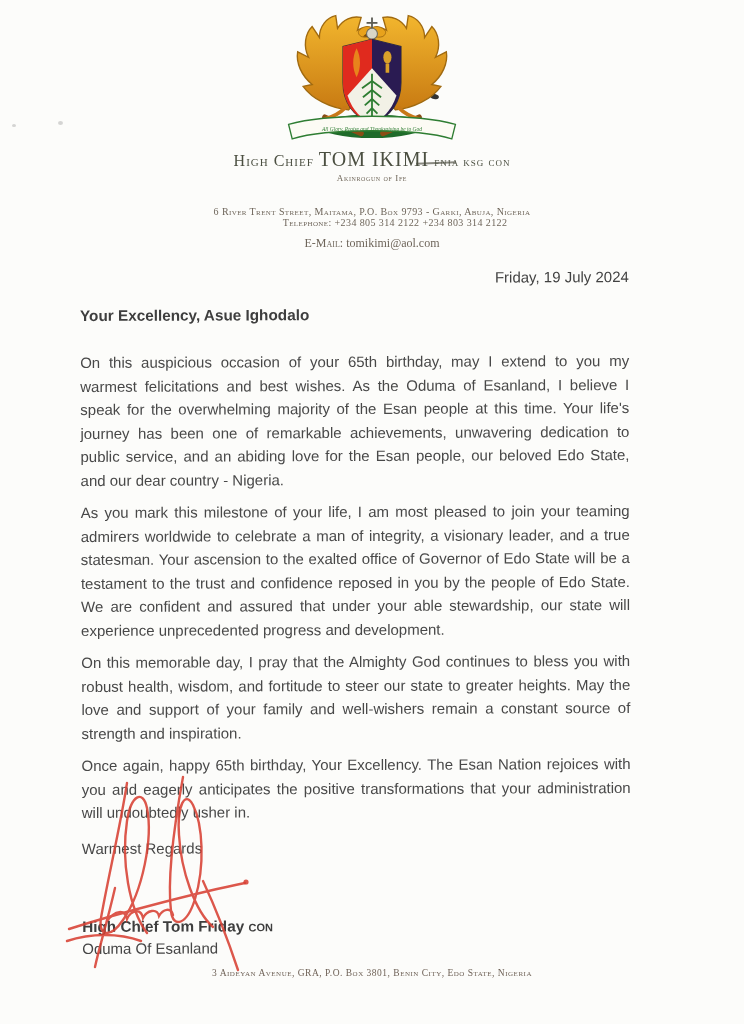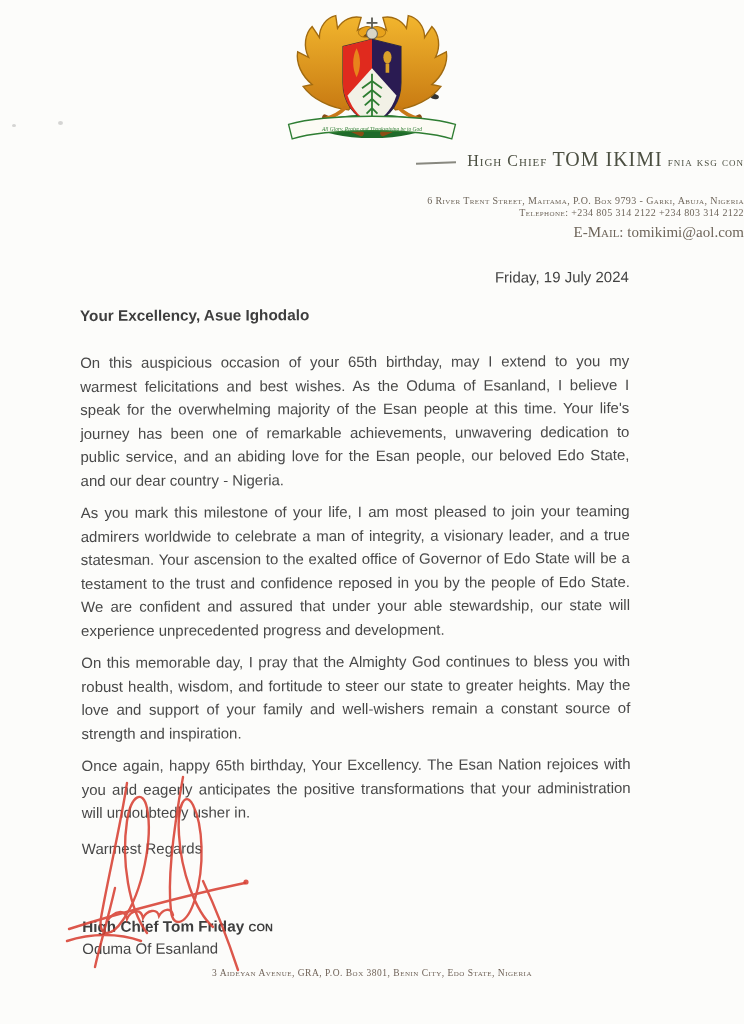--- a/index.html
+++ b/index.html
@@ -11,28 +11,28 @@
     font-family:"Liberation Sans",sans-serif;
     color:#474747;
   }
   
   .speck{position:absolute;background:#8a8a8a;border-radius:50%;opacity:.35;}
   .ink-dot{position:absolute;width:9px;height:5px;background:#1c1c1c;border-radius:50%;transform:rotate(14deg);opacity:.9;}
   .strike{position:absolute;height:1.5px;background:#6a6a60;opacity:.8;transform:rotate(-2deg);}
   
   .crest{position:absolute;top:12px;left:50%;transform:translateX(-50%);}
   
-  .letterhead{position:absolute;top:148px;left:0;width:100%;text-align:right;font-family:"Liberation Serif",serif;}
+  .letterhead{position:absolute;top:148px;left:0;width:100%;text-align:center;font-family:"Liberation Serif",serif;}
   .lh-name{font-variant:small-caps;color:#4b4f41;letter-spacing:1px;line-height:22px;}
   .lh-name .prefix{font-size:16px;}
   .lh-name .main{font-size:20px;}
   .lh-name .honors{font-size:12.5px;position:relative;}
   .lh-sub{font-variant:small-caps;font-size:9px;line-height:10.5px;color:#70675a;letter-spacing:.6px;}
   .lh-addr{font-variant:small-caps;font-size:10px;line-height:11.5px;color:#6e655a;letter-spacing:.4px;margin-top:22px;}
-  .lh-mail{font-size:15px;line-height:11px;color:#6e655a;margin-top:9px;}
+  .lh-mail{font-size:12px;line-height:11px;color:#6e655a;margin-top:9px;}
   .lh-mail .lbl{font-variant:small-caps;}
   .lh-web{font-size:9.5px;line-height:11px;color:#6e655a;}
   
   .content{position:absolute;top:250px;left:81px;width:549px;transform:rotate(-0.2deg);}
   .date{text-align:right;font-size:15px;line-height:23px;margin-top:16px;color:#424242;}
   .salutation{font-weight:bold;font-size:15.3px;line-height:23px;margin-top:14px;color:#3e3e3e;}
   .content p{margin:0 0 9px 0;font-size:15px;line-height:23.5px;text-align:justify;color:#484848;}
   .content p:first-of-type{margin-top:24px;}
   .closing{font-size:15px;line-height:23px;margin-top:12px;}
   .sig-block{margin-top:56px;}
@@ -104,20 +104,21 @@
       <text x="110" y="131" text-anchor="middle" font-size="6" font-style="italic" font-family="Liberation Serif, serif" fill="#2E7D32">All Glory, Praise and Thanksgiving be to God</text>
     </svg>
   </div>
 
   <div class="letterhead">
     <div class="lh-name">
       <span class="prefix">High Chief</span>
       <span class="main">TOM IKIMI</span>
       <span class="honors">fnia ksg con</span>
     </div>
+    <div class="lh-sub">Akinrogun of Ife</div>
     <div class="lh-addr">6 River Trent Street, Maitama, P.O. Box 9793 - Garki, Abuja, Nigeria</div>
     <div class="lh-addr" style="margin-top:0;margin-left:46px;">Telephone: +234 805 314 2122   +234 803 314 2122</div>
     <div class="lh-mail">
       <span class="lbl">E-Mail:</span>
       <span>tomikimi@aol.com</span>
     </div>
   </div>
 
   <div class="content">
     <div class="date">Friday, 19 July 2024</div>

